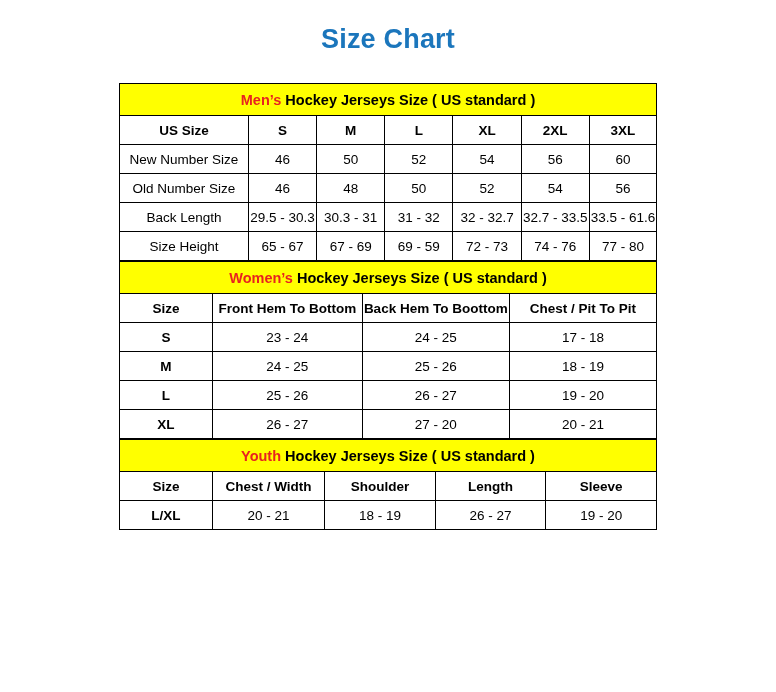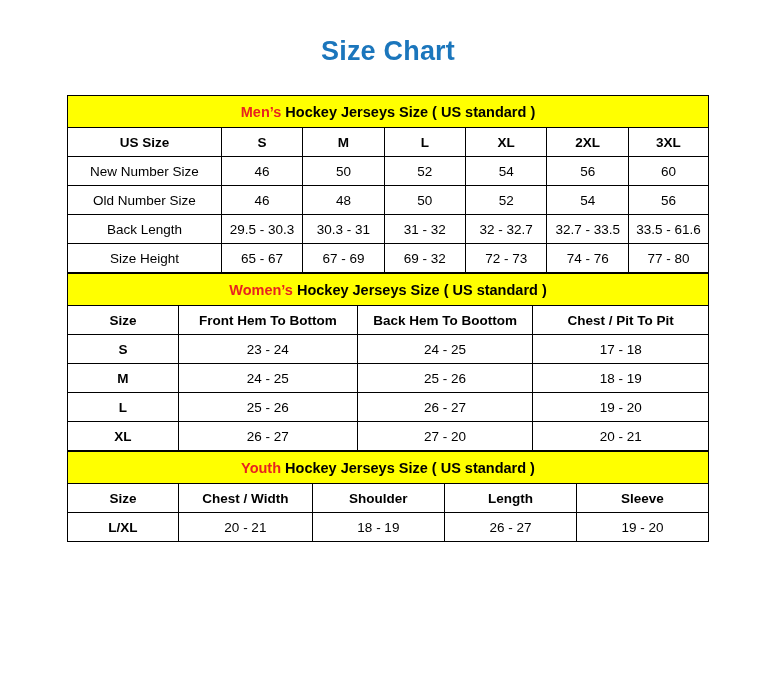--- a/index.html
+++ b/index.html
@@ -17,25 +17,25 @@
   .page {
     width: 776px;
     height: 692px;
     position: relative;
   }
   .title {
     text-align: center;
     color: #1b76bc;
     font-size: 27px;
     font-weight: bold;
-    padding-top: 36px;
+    padding-top: 24px;
     letter-spacing: 0.2px;
   }
   .tables {
-    width: 642px;
+    width: 538px;
     margin: 28px auto 0 auto;
   }
   table {
     border-collapse: collapse;
     width: 100%;
     table-layout: fixed;
   }
   td, th {
     border: 1px solid #000000;
     font-size: 13.5px;
@@ -121,21 +121,21 @@
         <td>30.3 - 31</td>
         <td>31 - 32</td>
         <td>32 - 32.7</td>
         <td>32.7 - 33.5</td>
         <td>33.5 - 61.6</td>
       </tr>
       <tr>
         <td class="rowlabel">Size Height</td>
         <td>65 - 67</td>
         <td>67 - 69</td>
-        <td>69 - 32</td>
+        <td>69 - 59</td>
         <td>72 - 73</td>
         <td>74 - 76</td>
         <td>77 - 80</td>
       </tr>
     </tbody>
       </table>
 
     <table>
       <colgroup>
         <col style="width:17.3%">

